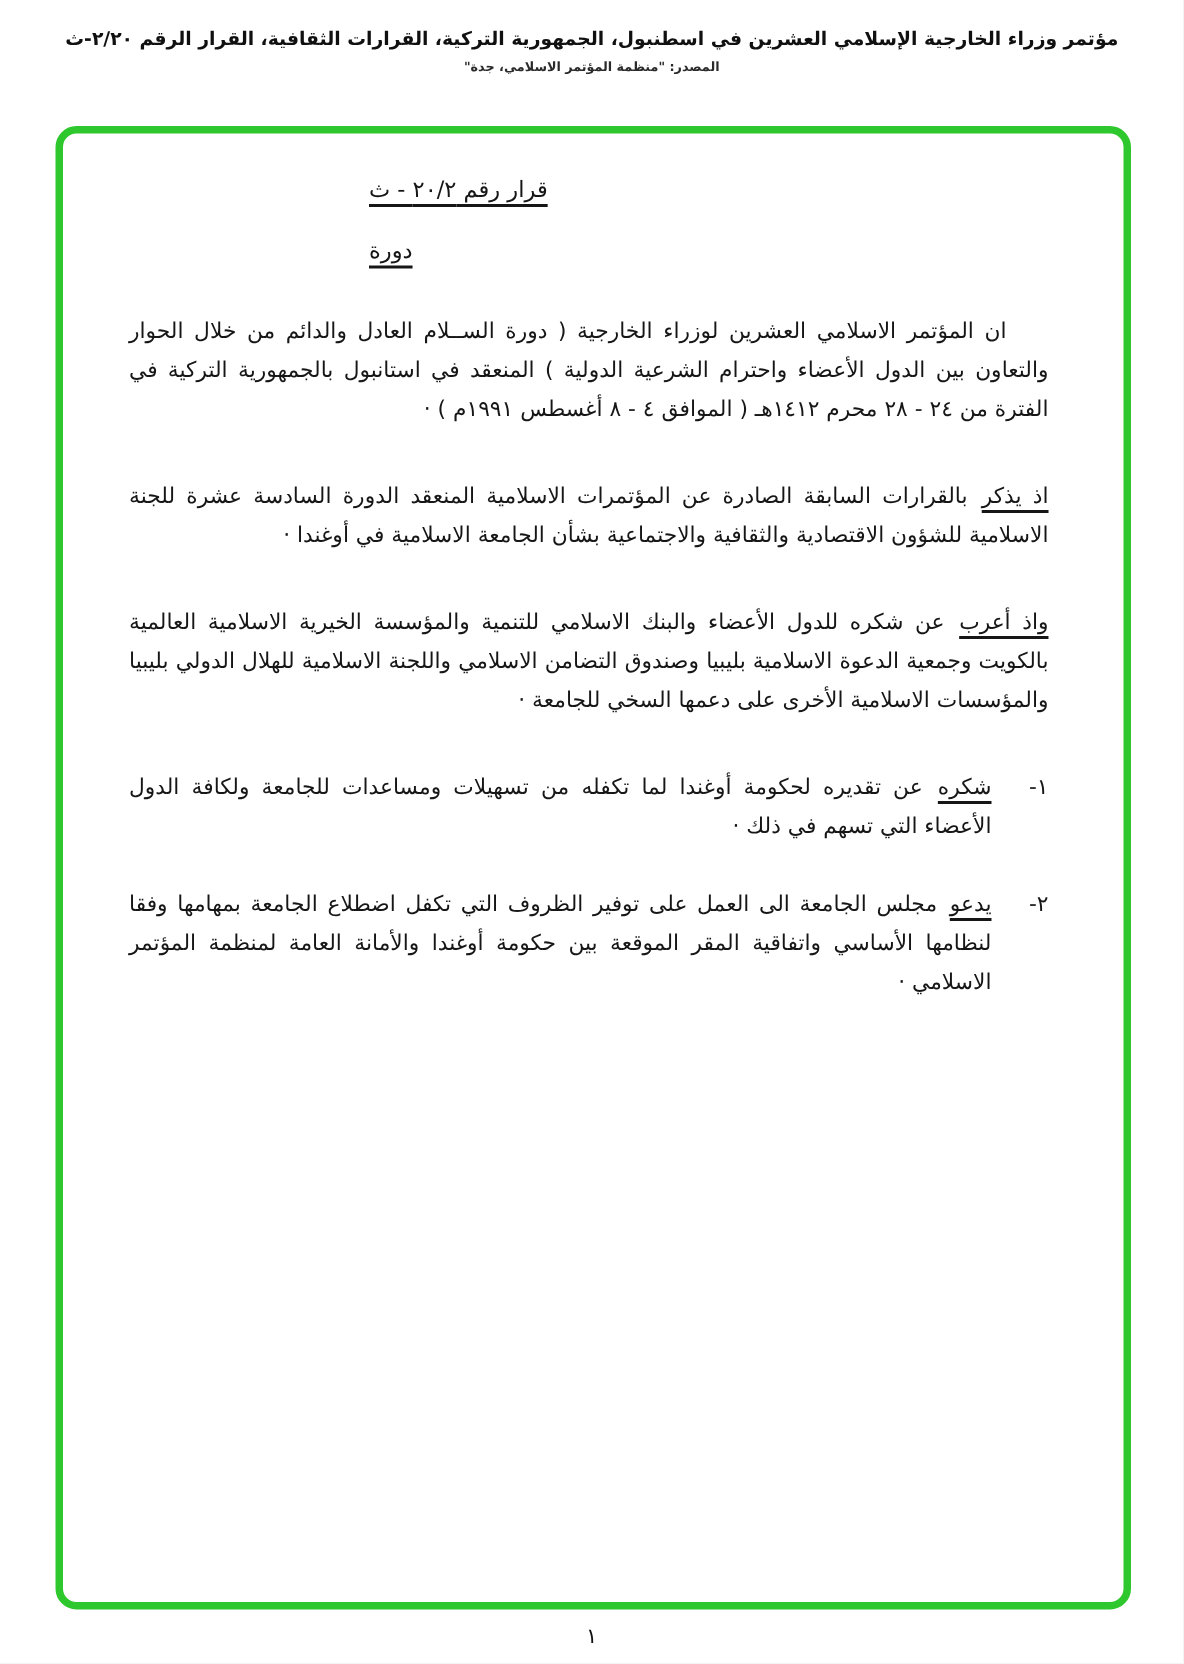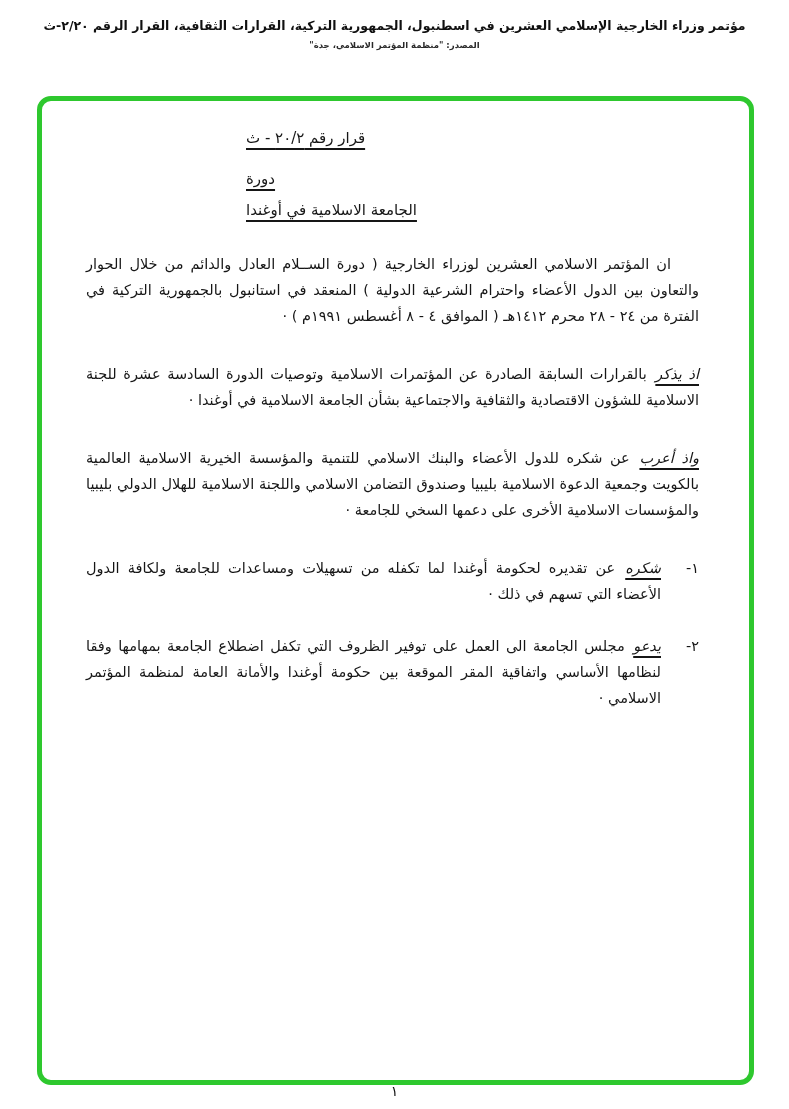--- a/index.html
+++ b/index.html
@@ -29,21 +29,21 @@
   }
   .header-line2 {
     font-weight: bold;
     font-size: 8.5px;
     color: #2a2a2a;
     margin-top: 7px;
   }
   .frame {
     position: absolute;
     left: 37px;
-    top: 96px;
+    top: 84px;
     width: 717px;
     height: 989px;
     border: 5px solid var(--frame-green, #2ec82e);
     border-radius: 14px;
     background: #fff;
     overflow: hidden;
   }
   .doc {
     direction: rtl;
     padding: 26px 50px 0 44px;
@@ -61,21 +61,21 @@
   }
   .title-line { line-height: 22px; margin-bottom: 9px; }
   .title-line:first-child { margin-bottom: 19px; }
   .u {
     text-decoration: underline;
     text-underline-offset: 5px;
     text-decoration-thickness: 1.5px;
   }
   .para { margin-bottom: 32px; }
   .para.indent { text-indent: 28px; }
-  .lead { margin-left: 2px; font-style: italic; }
+  .lead { margin-left: 2px; }
   .item {
     display: flex;
     direction: rtl;
     gap: 12px;
     margin-bottom: 26px;
   }
   .item-num {
     flex: 0 0 26px;
     white-space: nowrap;
   }
@@ -103,31 +103,28 @@
   <div class="frame">
     <div class="doc">
 
       <div class="doc-title">
         <div class="title-line">
           <span class="u">قرار رقم ٢٠/٢ - ث</span>
         </div>
         <div class="title-line">
           <span class="u">دورة</span>
         </div>
-        <div class="title-line">
-          <span class="u">الجامعة الاسلامية في أوغندا</span>
-        </div>
       </div>
 
       <p class="para indent">
         <span>ان المؤتمر الاسلامي العشرين لوزراء الخارجية ( دورة الســلام العادل والدائم من خلال الحوار والتعاون بين الدول الأعضاء واحترام الشرعية الدولية ) المنعقد في استانبول بالجمهورية التركية في الفترة من ٢٤ - ٢٨ محرم ١٤١٢هـ ( الموافق ٤ - ٨ أغسطس ١٩٩١م ) ·</span>
       </p>
 
       <p class="para">
-        <span class="u lead">اذ يذكر</span><span> بالقرارات السابقة الصادرة عن المؤتمرات الاسلامية وتوصيات الدورة السادسة عشرة للجنة الاسلامية للشؤون الاقتصادية والثقافية والاجتماعية بشأن الجامعة الاسلامية في أوغندا ·</span>
+        <span class="u lead">اذ يذكر</span><span> بالقرارات السابقة الصادرة عن المؤتمرات الاسلامية المنعقد الدورة السادسة عشرة للجنة الاسلامية للشؤون الاقتصادية والثقافية والاجتماعية بشأن الجامعة الاسلامية في أوغندا ·</span>
       </p>
 
 
       <p class="para">
         <span class="u lead">واذ أعرب</span><span> عن شكره للدول الأعضاء والبنك الاسلامي للتنمية والمؤسسة الخيرية الاسلامية العالمية بالكويت وجمعية الدعوة الاسلامية بليبيا وصندوق التضامن الاسلامي واللجنة الاسلامية للهلال الدولي بليبيا والمؤسسات الاسلامية الأخرى على دعمها السخي للجامعة ·</span>
       </p>
 
 
       <div class="item">
         <span class="item-num">١-</span>

